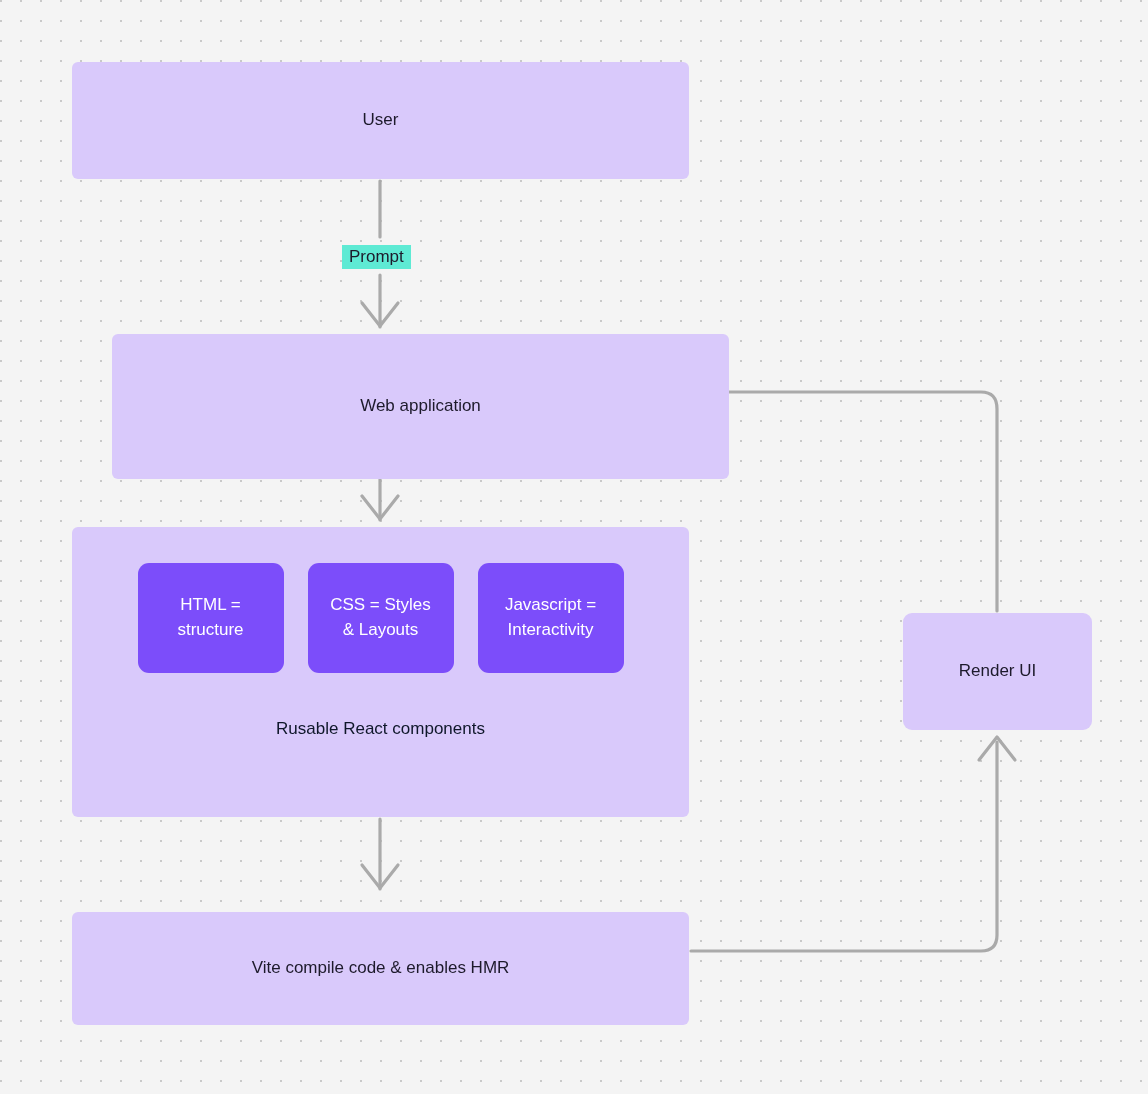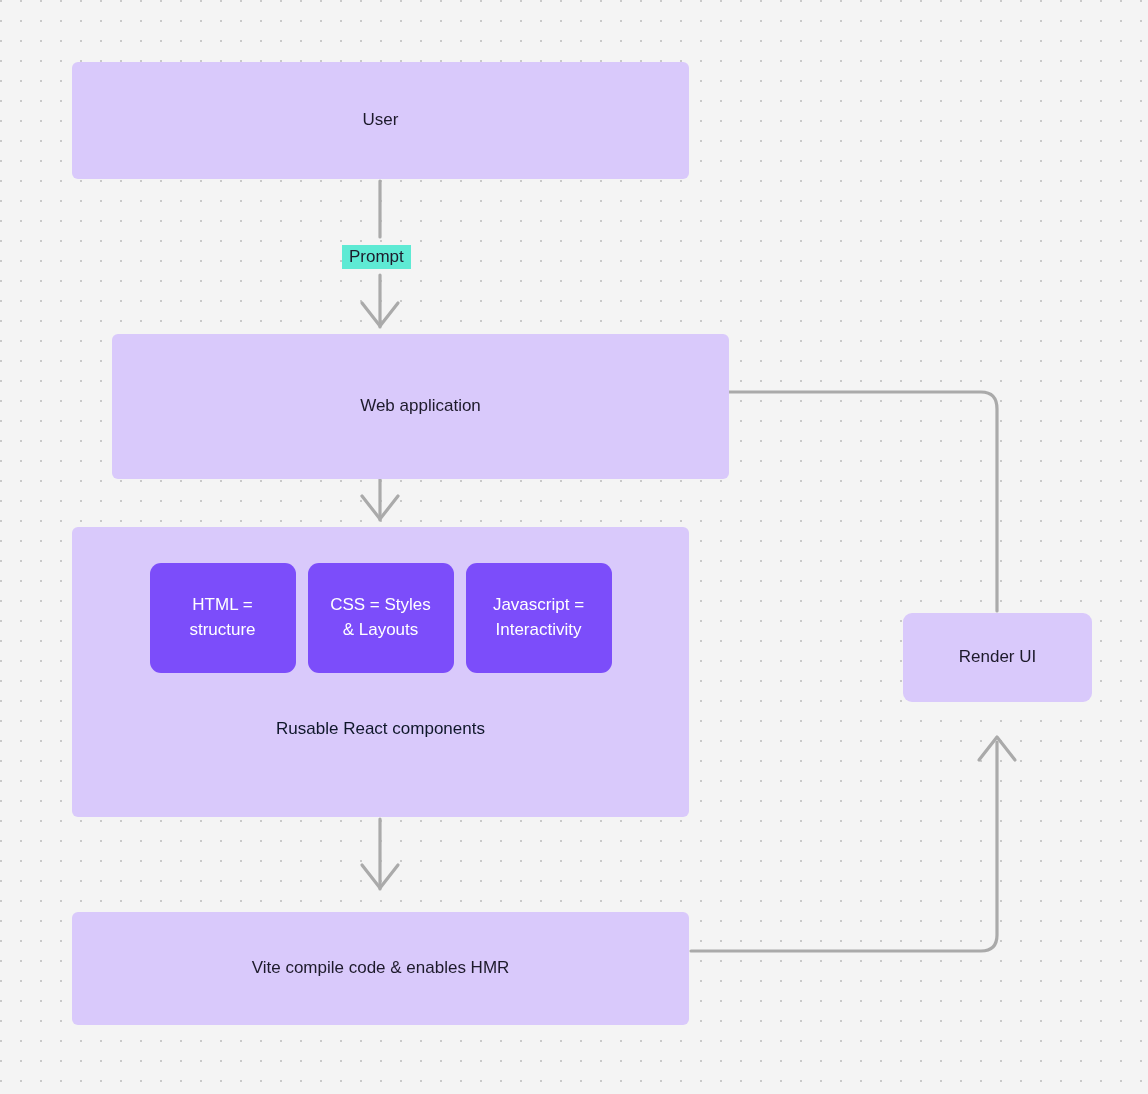--- a/index.html
+++ b/index.html
@@ -60,32 +60,32 @@
     line-height: 1.45;
     text-align: center;
     white-space: pre-line;
   }
 
   #node-user        { left: 72px;  top: 62px;   width: 617px; height: 117px; }
   #node-webapp      { left: 72px;  top: 334px;  width: 617px; height: 145px; margin-left: 40px; }
   #node-components  { left: 72px;  top: 527px;  width: 617px; height: 290px;
                       display: block; border-radius: 6px; }
   #node-vite        { left: 72px;  top: 896px;  width: 617px; height: 113px; margin-top: 16px; }
-  #node-render      { left: 903px; top: 613px;  width: 189px; height: 89px;
+  #node-render      { left: 903px; top: 613px;  width: 189px; height: 117px;
                       border-radius: 9px; }
 
   
   .chip-row {
     position: absolute;
     left: 0;
     top: 36px;
     width: 100%;
     display: flex;
     justify-content: center;
-    gap: 12px;
+    gap: 24px;
   }
   .chip {
     width: 146px;
     height: 110px;
     background: #7c4dfa;
     border-radius: 11px;
     display: flex;
     align-items: center;
     justify-content: center;
     color: #ffffff;

